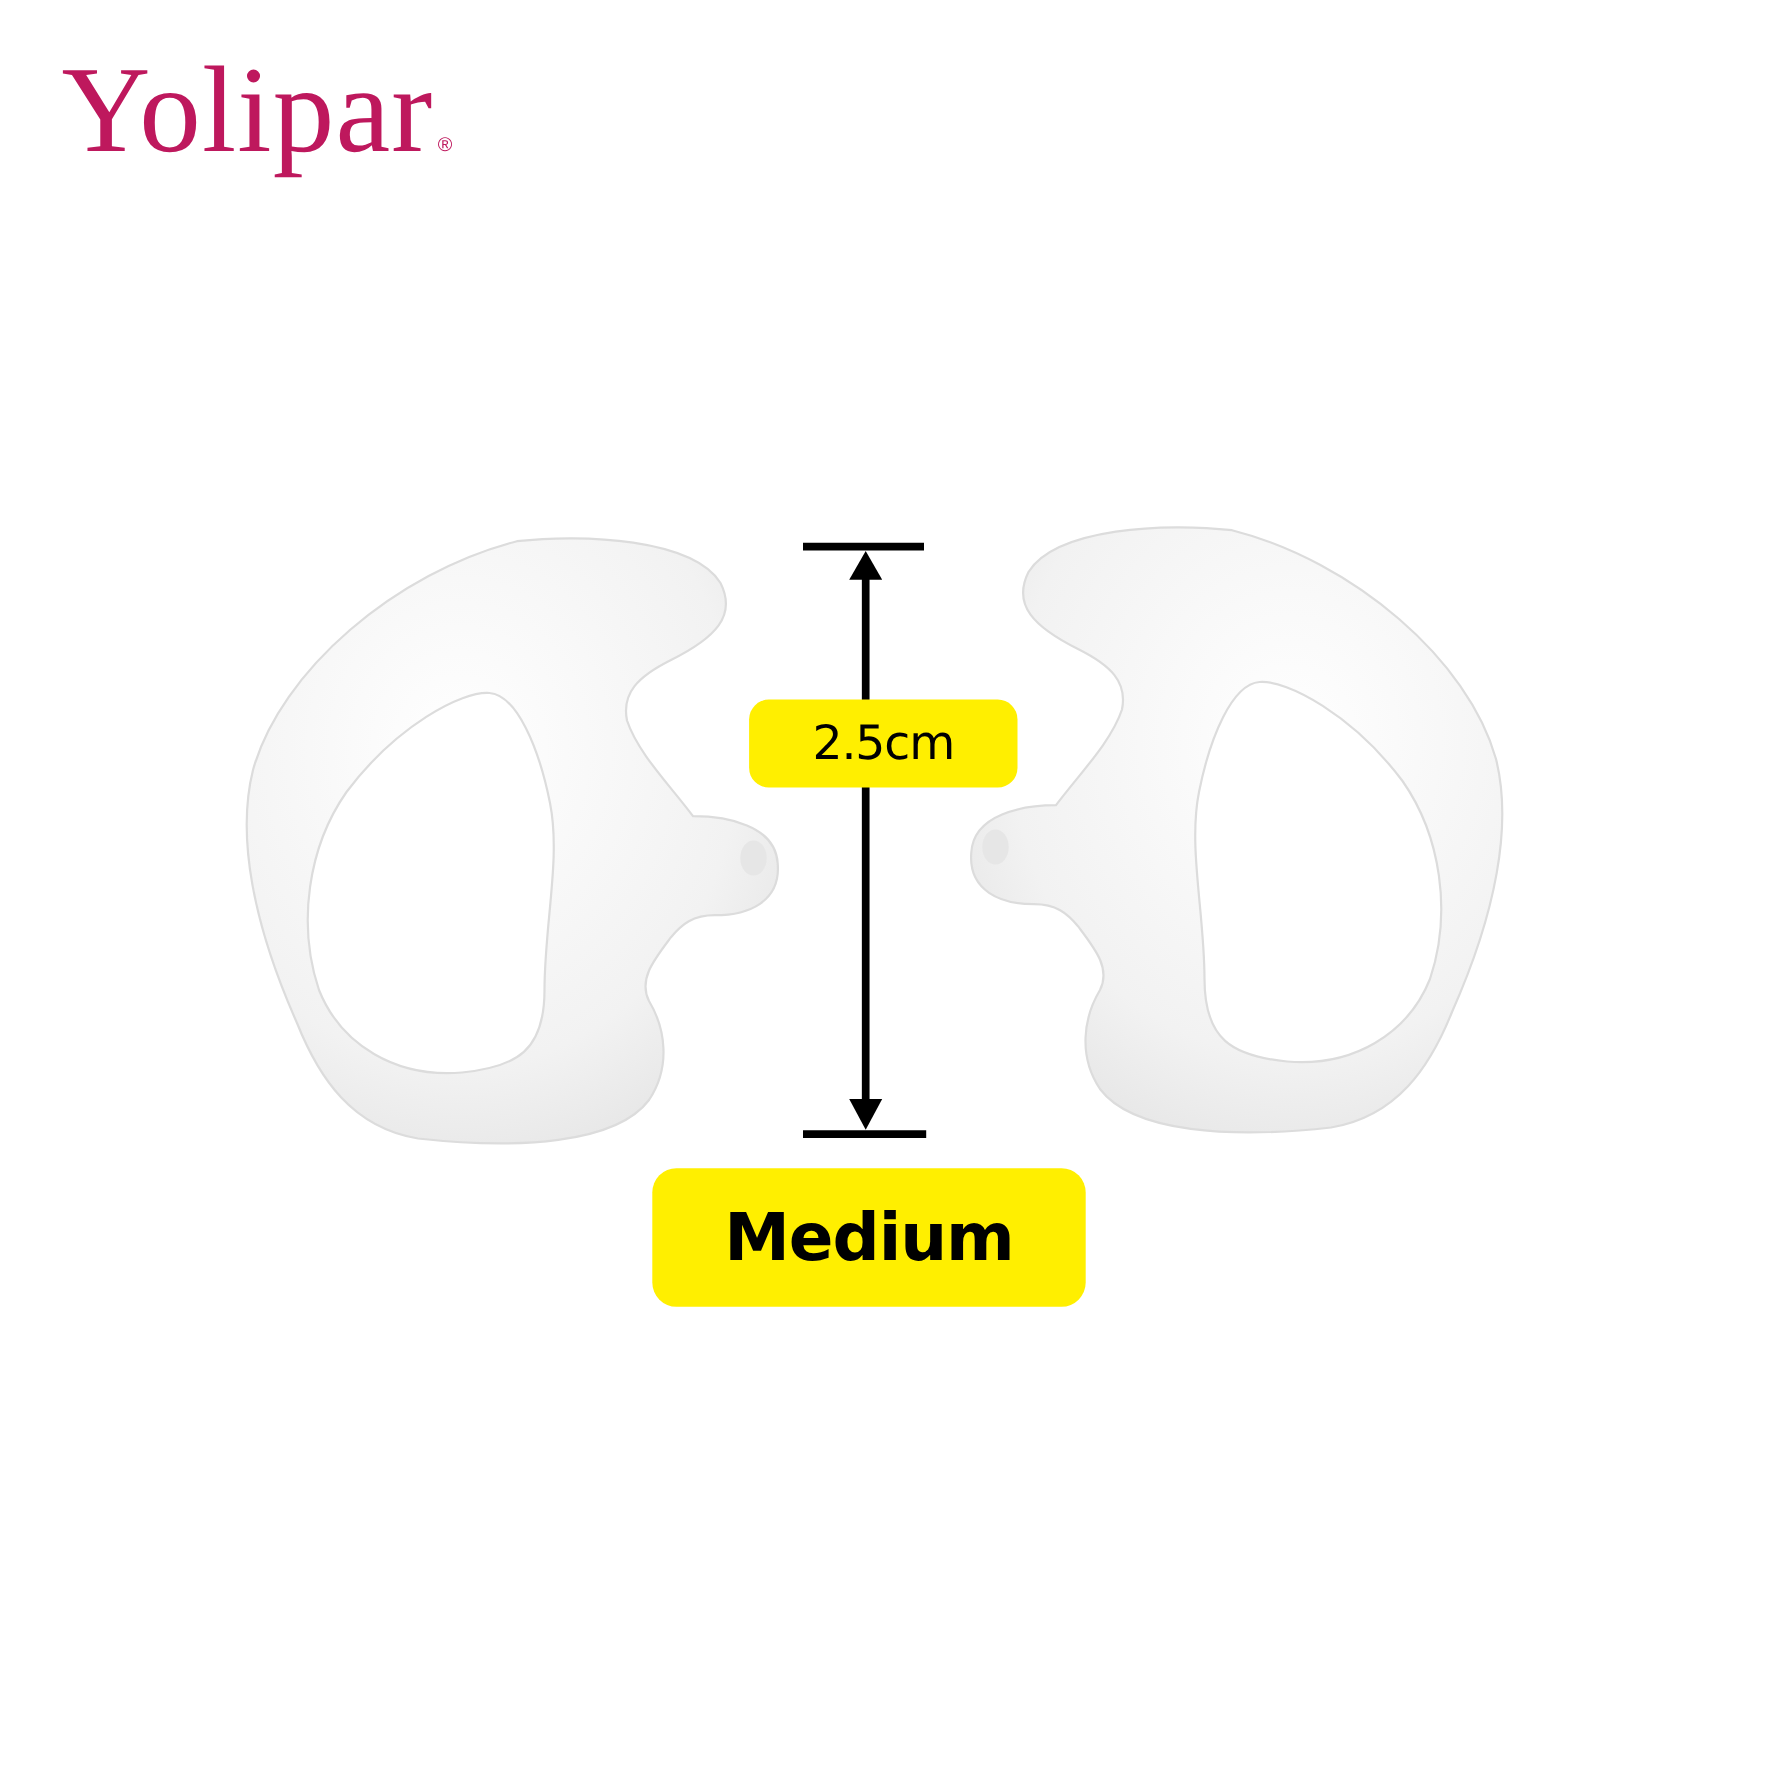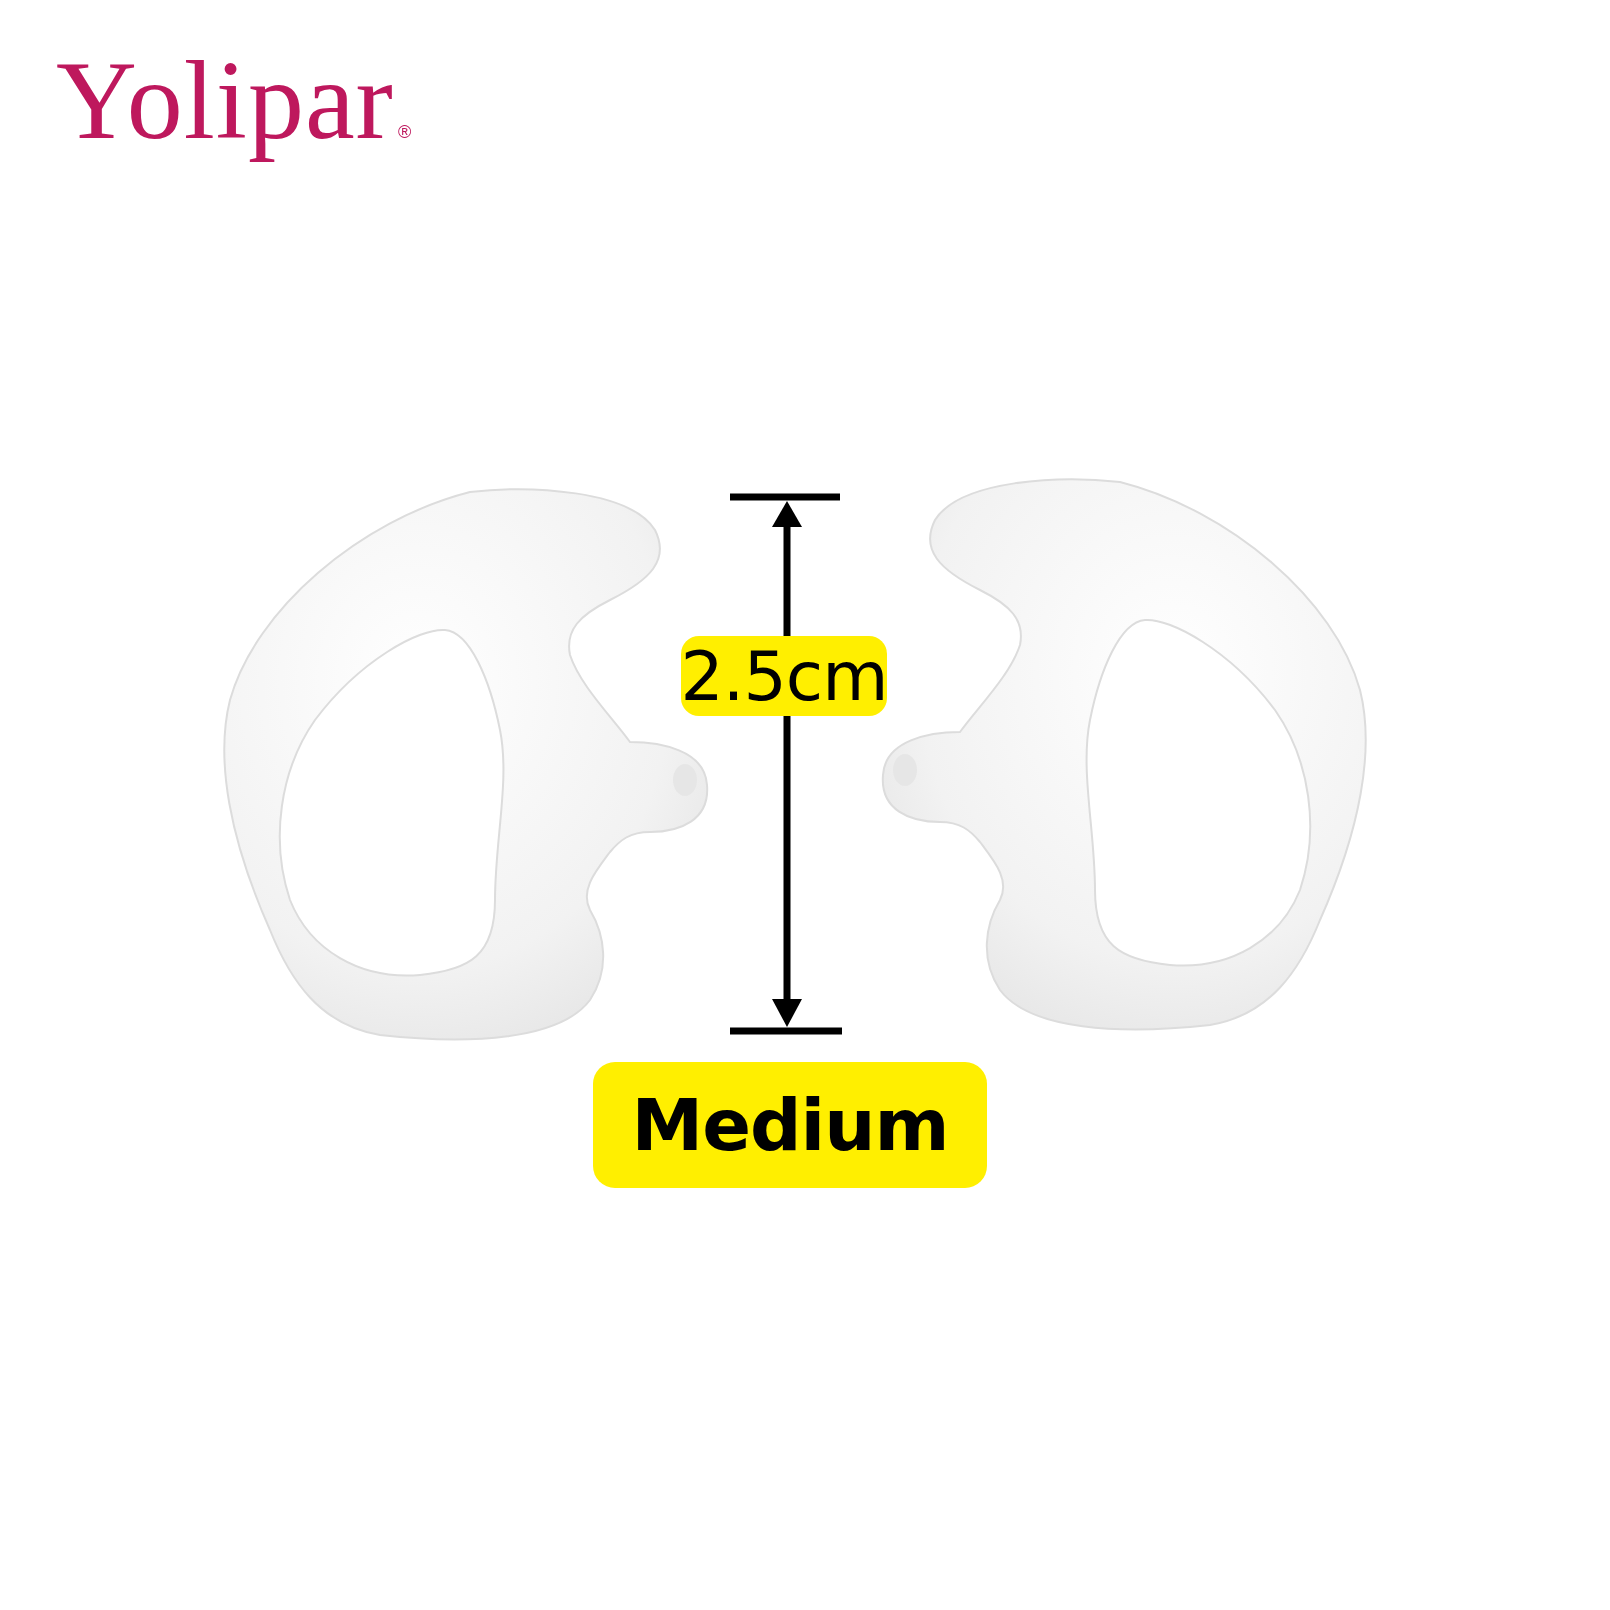--- a/index.html
+++ b/index.html
@@ -16,26 +16,26 @@
     .earmold { position: absolute; }
     .earmold-left { left: 210px; top: 480px; width: 520px; height: 600px; }
     .earmold-right { left: 860px; top: 470px; width: 520px; height: 600px; transform: scaleX(-1); }
     .dim { position: absolute; left: 720px; top: 485px; width: 140px; height: 560px; }
     .badge {
       position: absolute; background: #ffef00; color: #000;
       font-family: "DejaVu Sans", "Liberation Sans", sans-serif;
       display: flex; align-items: center; justify-content: center;
     }
     .badge-size {
-      left: 681px; top: 636px; width: 206px; height: 80px;
-      border-radius: 18px; font-size: 68px; font-weight: 500; letter-spacing: -1px;
+      left: 681px; top: 636px; width: 244px; height: 80px;
+      border-radius: 18px; font-size: 43px; font-weight: 500; letter-spacing: -1px;
     }
     .badge-label {
       left: 593px; top: 1062px; width: 394px; height: 126px;
-      border-radius: 22px; font-size: 72px; font-weight: 600; letter-spacing: -1px;
+      border-radius: 22px; font-size: 60px; font-weight: 600; letter-spacing: -1px;
     }
   </style>
 </head>
 <body>
 
 <div class="brand">
   <span>Yolipar</span><span class="reg">®</span>
 </div>
 
 <svg class="earmold earmold-left" viewBox="0 0 520 600">

